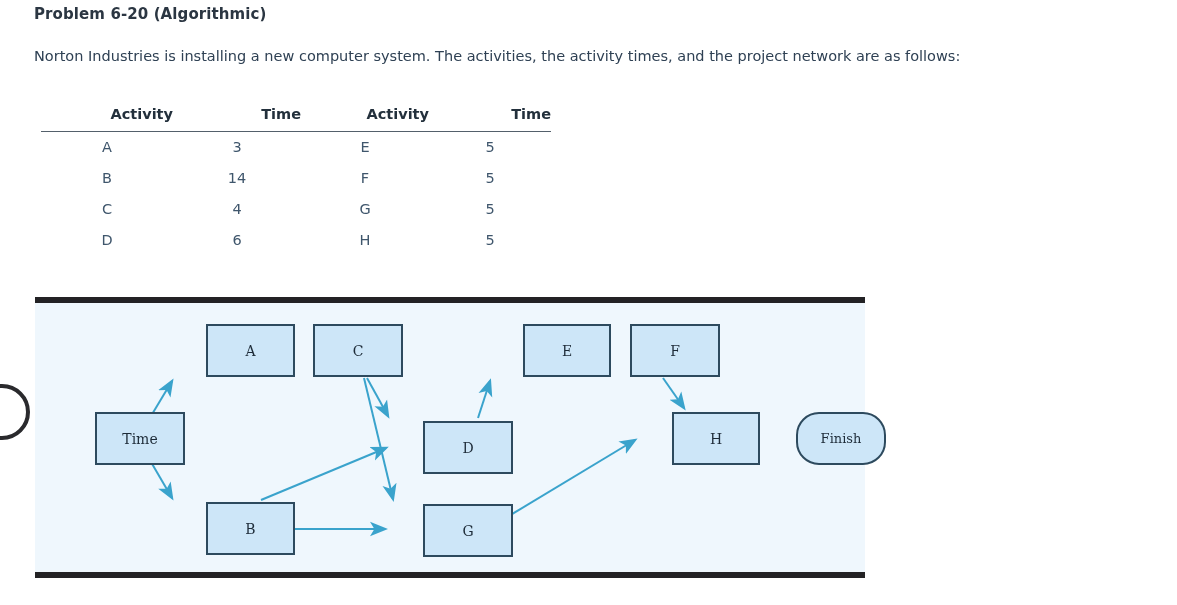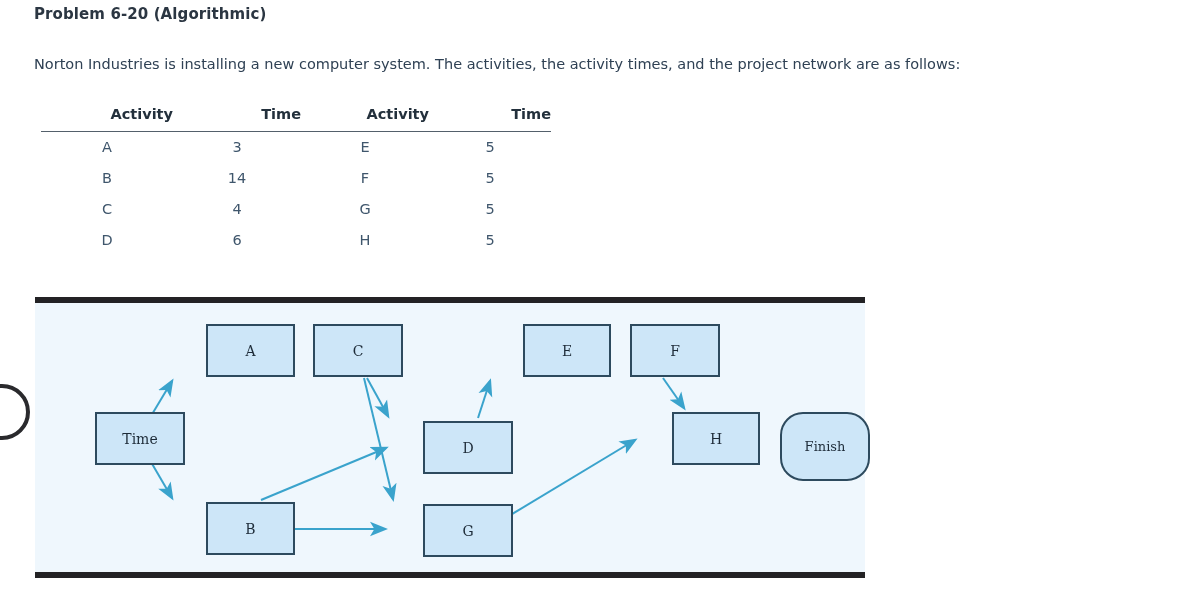--- a/index.html
+++ b/index.html
@@ -23,21 +23,21 @@
     top: 5px;
     font-size: 15px;
     font-weight: bold;
     color: #2b3642;
     letter-spacing: .1px;
     white-space: nowrap;
   }
   .intro-text {
     position: absolute;
     left: 34px;
-    top: 56px;
+    top: 48px;
     font-size: 14.5px;
     color: #2f4154;
     white-space: nowrap;
   }
 
   
   .act-table {
     position: absolute;
     left: 41px;
     top: 103px;
@@ -226,17 +226,17 @@
   </div>
   <div class="node-box" style="left:523px; top:38px;  width:88px; height:53px;">
     <span>E</span>
   </div>
   <div class="node-box" style="left:630px; top:38px;  width:90px; height:53px;">
     <span>F</span>
   </div>
   <div class="node-box" style="left:672px; top:126px; width:88px; height:53px;">
     <span>H</span>
   </div>
-  <div class="node-box wide-label" style="left:780px; top:126px; width:90px; height:69px;border-radius:23px;">
+  <div class="node-box wide-label" style="left:796px; top:126px; width:90px; height:53px;border-radius:23px;">
     <span>Finish</span>
   </div>
 
 </div>
 
 </body></html>

